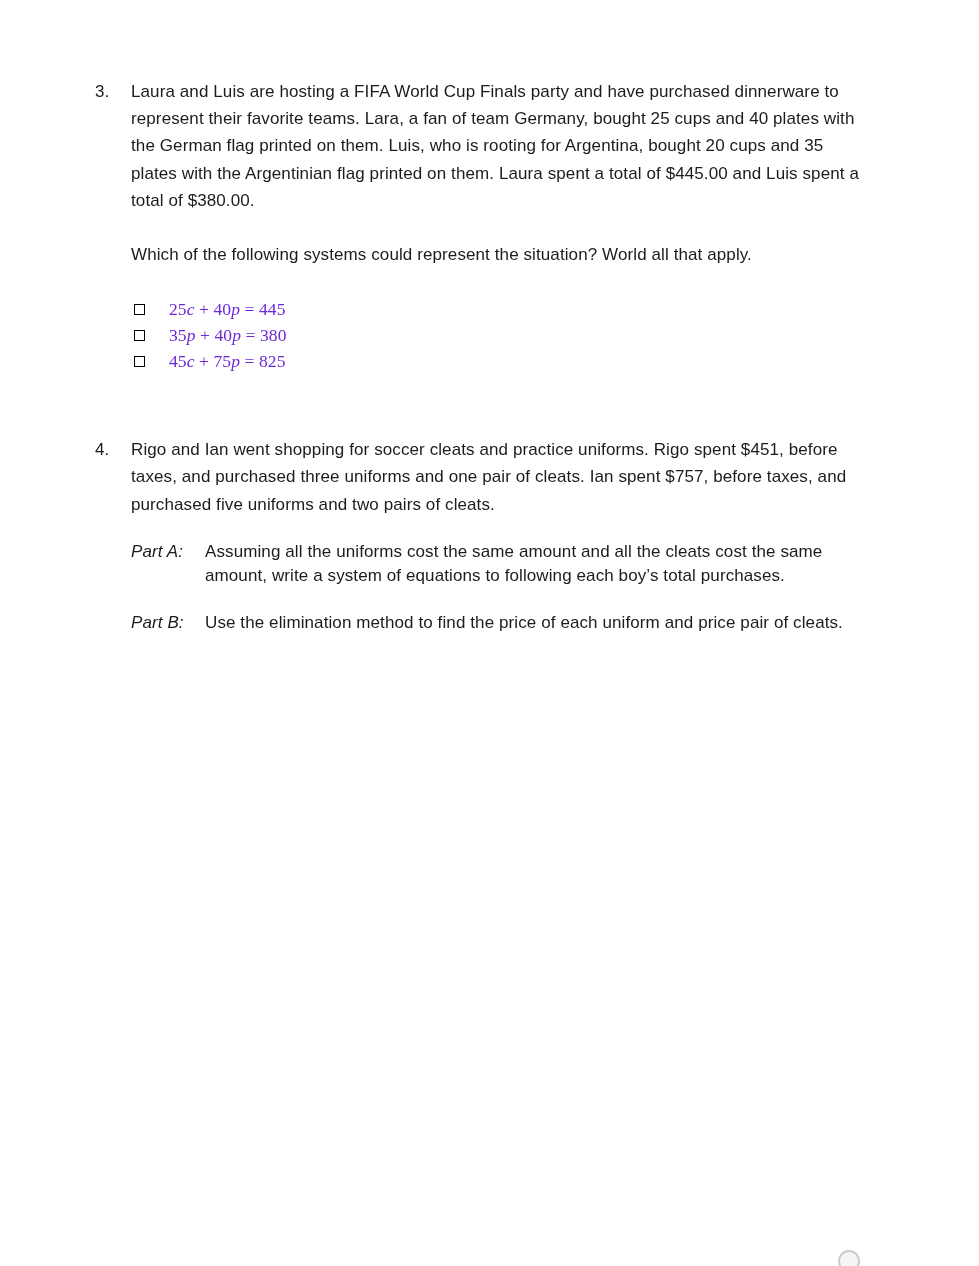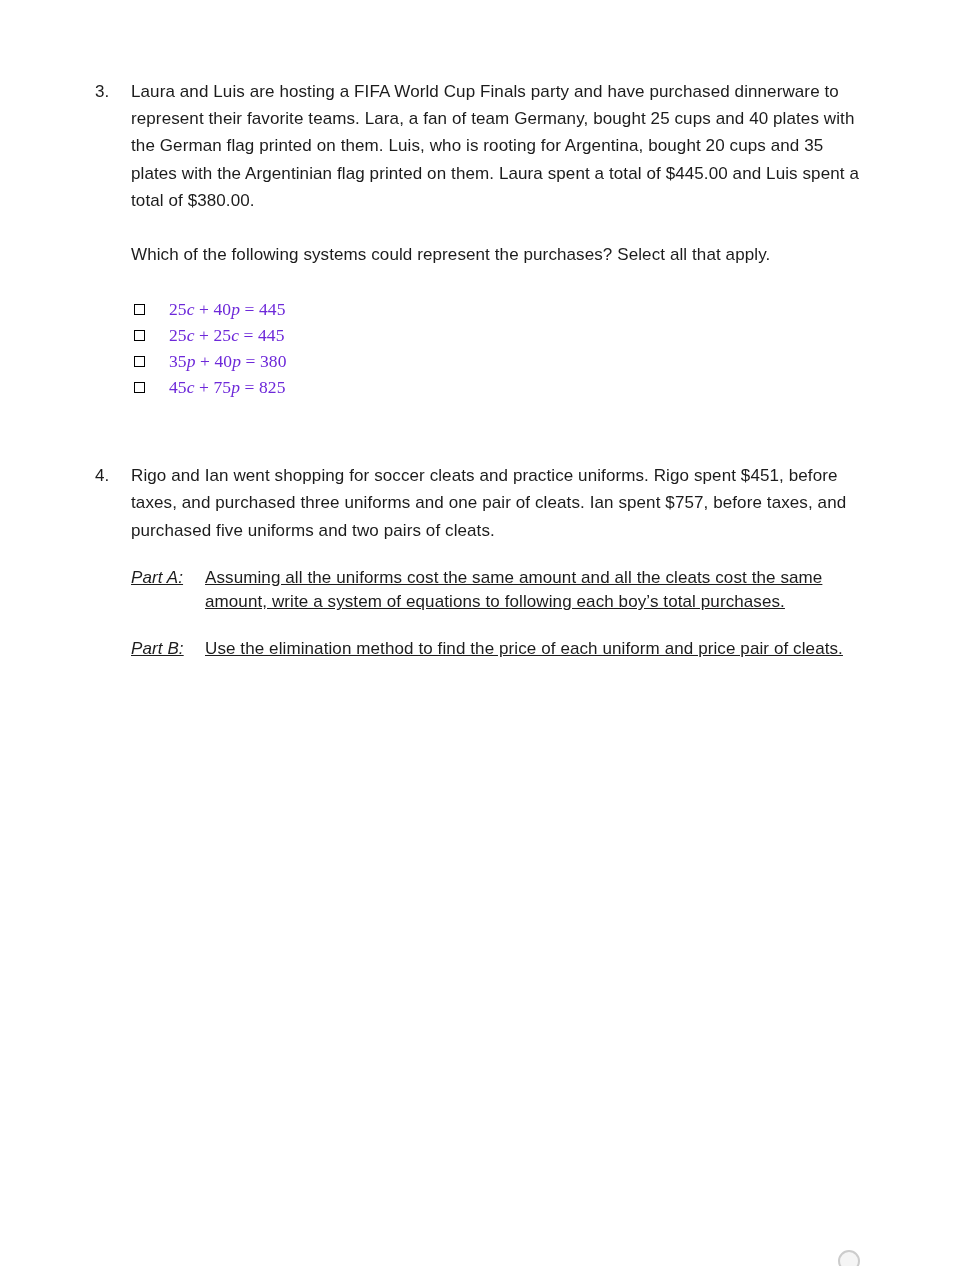--- a/index.html
+++ b/index.html
@@ -58,21 +58,20 @@
     font-family: Liberation Serif, serif;
     font-size: 17.5px;
     color: #6d28d9;
   }
   .math i { font-style: italic; }
   .q4 { margin-top: 62px; }
   .part {
     display: flex;
     align-items: flex-start;
     margin-top: 22px;
-    text-decoration: underline;
   }
   .part-label {
     flex: 0 0 74px;
     width: 74px;
     font-style: italic;
     font-size: 17px;
     line-height: 1.45;
   }
   .part-text {
     flex: 1;
@@ -94,29 +93,25 @@
 </style>
 </head>
 <body>
 
 <div class="page">
 
   <section class="question">
     <div class="q-num">3.</div>
     <div class="q-body">
       <p>Laura and Luis are hosting a FIFA World Cup Finals party and have purchased dinnerware to represent their favorite teams. Lara, a fan of team Germany, bought 25 cups and 40 plates with the German flag printed on them. Luis, who is rooting for Argentina, bought 20 cups and 35 plates with the Argentinian flag printed on them. Laura spent a total of $445.00 and Luis spent a total of $380.00.</p>
-      <p class="prompt">Which of the following systems could represent the purchases? Select all that apply.</p>
+      <p class="prompt">Which of the following systems could represent the situation? World all that apply.</p>
       <ul class="options">
         <li>
           <span class="checkbox"></span>
           <span class="math">25<i>c</i> + 40<i>p</i> = 445</span>
-        </li>
-        <li>
-          <span class="checkbox"></span>
-          <span class="math">25<i>c</i> + 25<i>c</i> = 445</span>
         </li>
         <li>
           <span class="checkbox"></span>
           <span class="math">35<i>p</i> + 40<i>p</i> = 380</span>
         </li>
         <li>
           <span class="checkbox"></span>
           <span class="math">45<i>c</i> + 75<i>p</i> = 825</span>
         </li>
       </ul>

